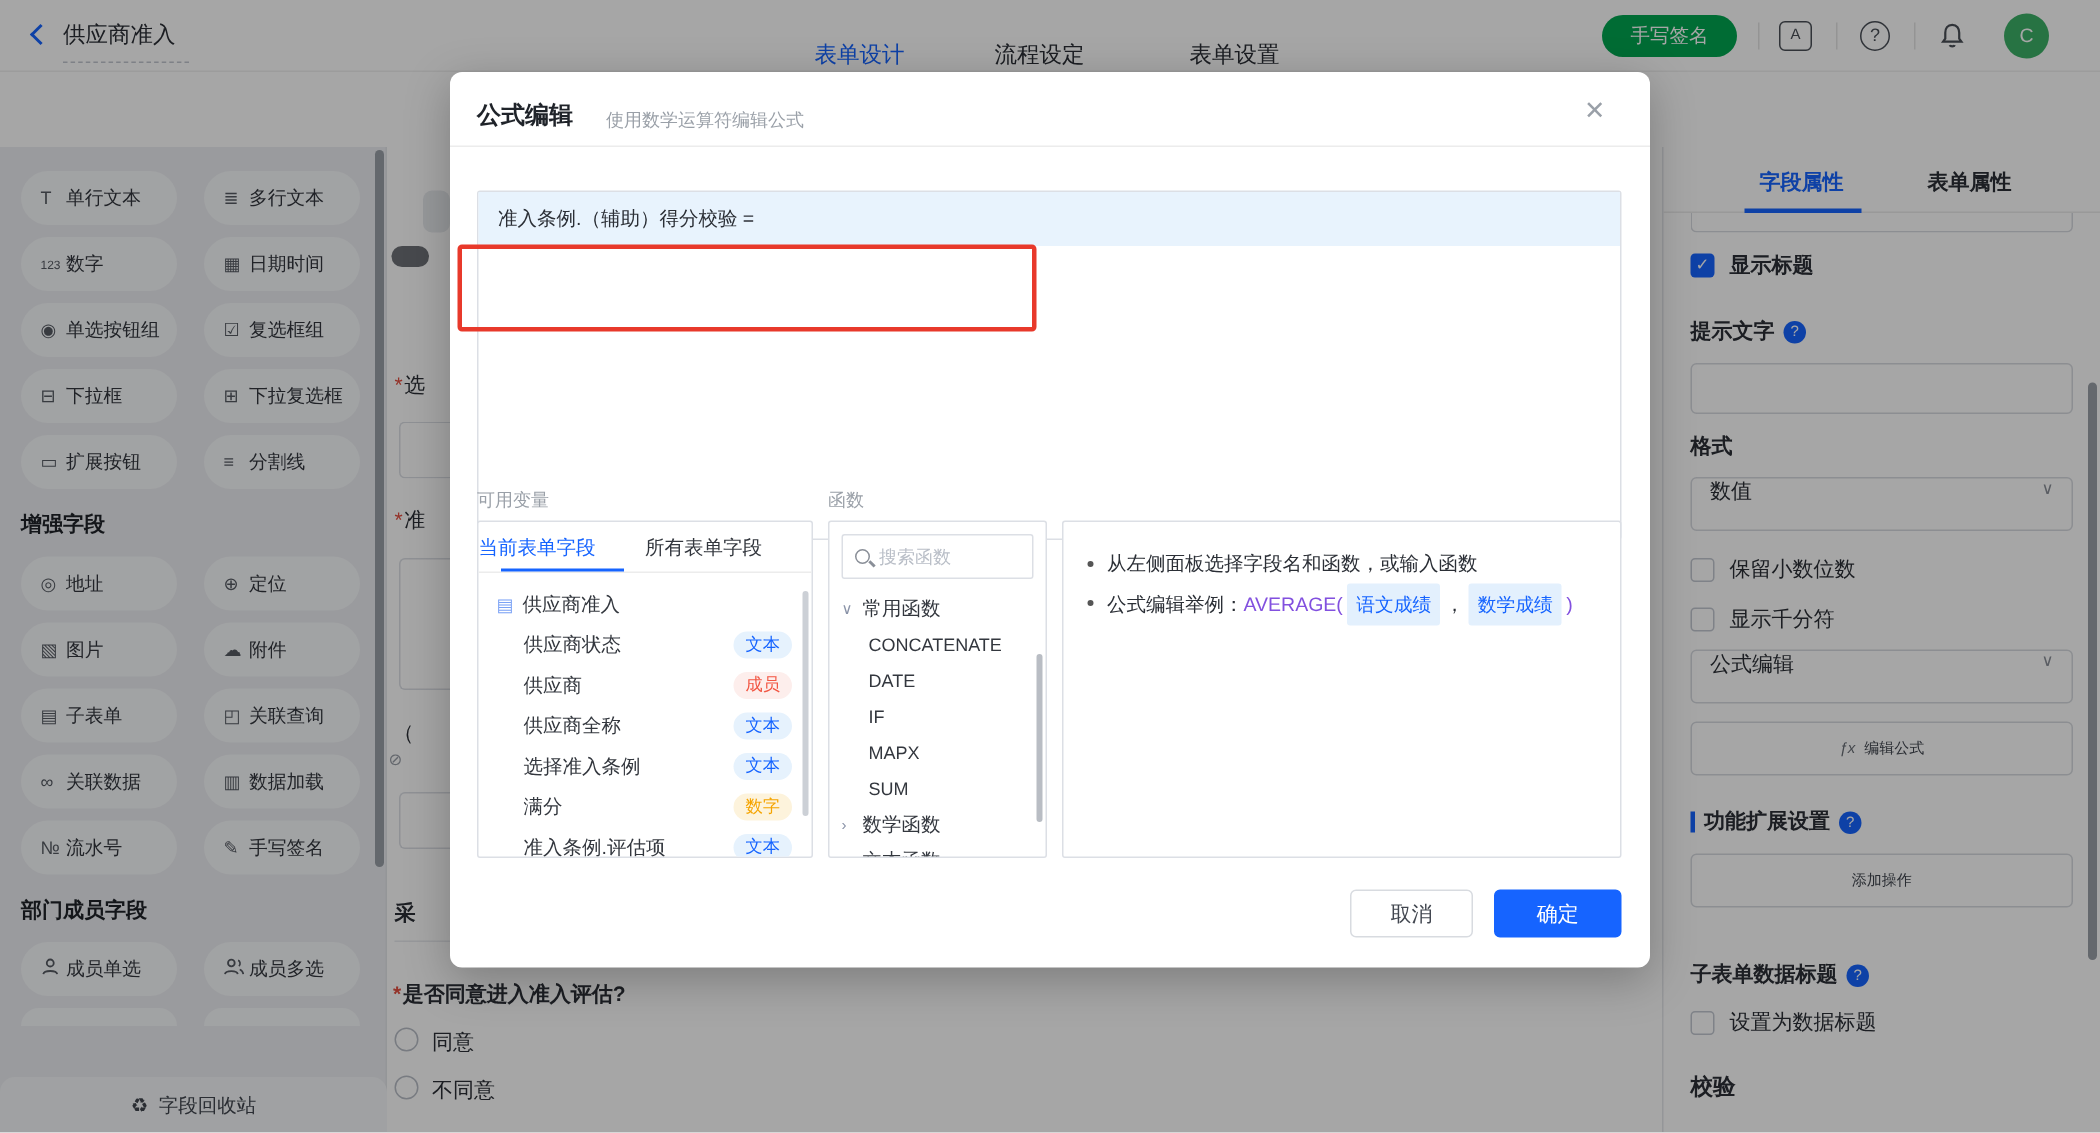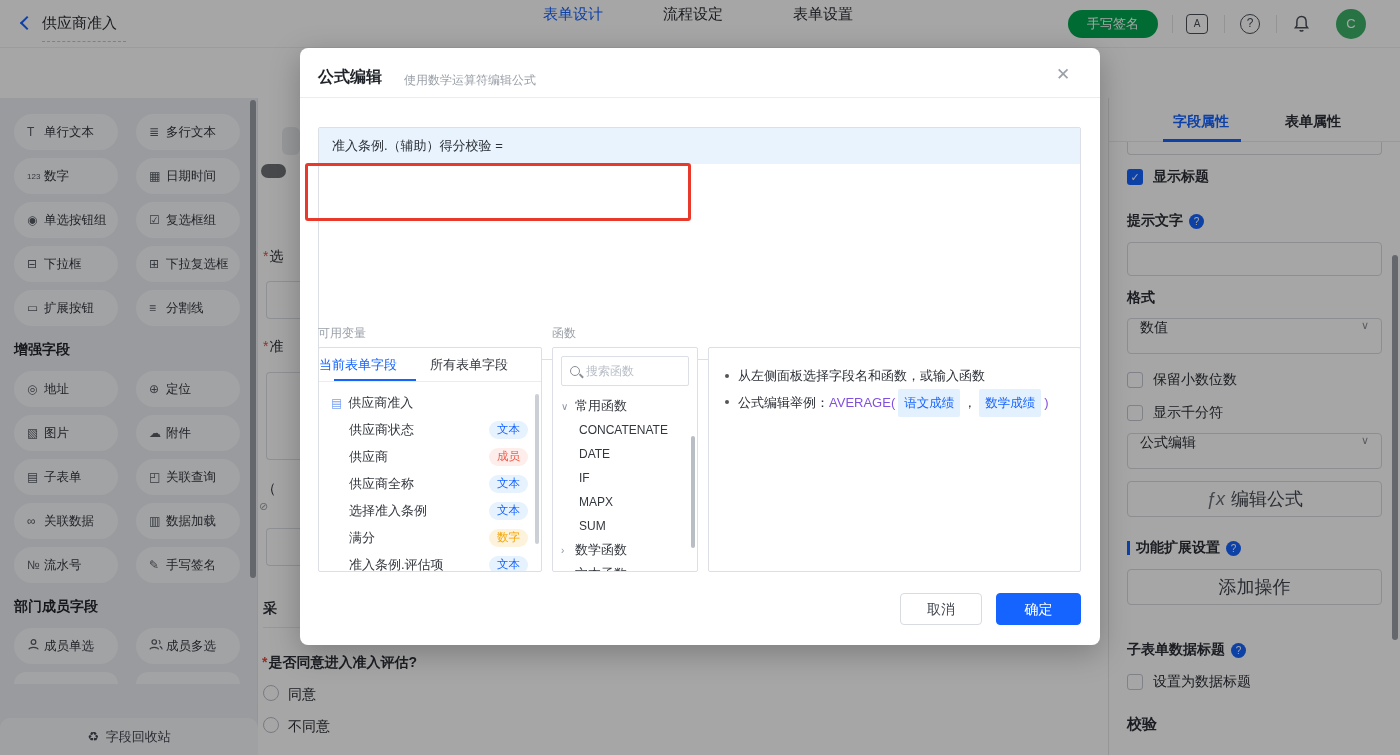--- a/index.html
+++ b/index.html
@@ -6,21 +6,21 @@
   html,body { width:1400px; height:755px; overflow:hidden; }
   body { font-family:"Liberation Sans","DejaVu Sans",sans-serif; color:#2b2f36; background:#fff; }
   .stage { position:relative; width:1400px; height:755px; overflow:hidden; background:#fff; }
   .abs { position:absolute; }
 
   
   .app-header { position:absolute; left:0; top:0; width:1400px; height:48px; background:#fff; border-bottom:1px solid #f0f0f0; z-index:1; }
   .back-chev { position:absolute; left:22px; top:18px; width:10px; height:10px; border-left:2px solid #1664ff; border-bottom:2px solid #1664ff; transform:rotate(45deg); cursor:pointer; }
   .app-title { position:absolute; left:42px; top:14px; font-size:15px; font-weight:500; color:#2b2f36; }
   .title-dash { position:absolute; left:42px; top:41px; width:84px; border-bottom:1px dashed #c2c6cf; }
-  .nav-tab { position:absolute; top:5px; font-size:15px; color:#2b2f36; cursor:pointer; }
+  .nav-tab { position:absolute; top:27px; font-size:15px; color:#2b2f36; cursor:pointer; }
   .nav-tab.active { color:#1664ff; }
   .dm-btn { position:absolute; left:1068px; top:10px; width:90px; height:28px; border-radius:14px; background:#00a650; color:#fff; font-size:13px; text-align:center; line-height:28px; cursor:pointer; }
   .hdr-div { position:absolute; top:15px; width:1px; height:18px; background:#e3e3e3; }
   .handbook { position:absolute; left:1186px; top:14px; width:22px; height:20px; border:1.5px solid #4a4f57; border-radius:4px; font-size:10px; line-height:17px; text-align:center; color:#4a4f57; cursor:pointer; }
   .help-circ { position:absolute; left:1240px; top:14px; width:20px; height:20px; border:1.5px solid #4a4f57; border-radius:50%; font-size:12px; line-height:17px; text-align:center; color:#4a4f57; cursor:pointer; }
   .bell { position:absolute; left:1292px; top:14px; cursor:pointer; }
   .avatar { position:absolute; left:1336px; top:9px; width:30px; height:30px; border-radius:50%; background:#3db168; color:#fff; font-size:13px; text-align:center; line-height:30px; cursor:pointer; }
 
   
   .toolbar { position:absolute; left:0; top:48px; width:1400px; height:50px; background:#fff; z-index:1; }
@@ -109,21 +109,21 @@
   .cb { width:16px; height:16px; border-radius:3px; flex:none; cursor:pointer; }
   .cb.on { background:#1664ff; color:#fff; font-size:11px; line-height:16px; text-align:center; }
   .cb.on::before { content:"✓"; }
   .cb.off { background:#fff; border:1px solid #c3c8d1; }
   .lab { font-size:14px; font-weight:bold; color:#2b2f36; display:flex; align-items:center; gap:6px; }
   .qmark { width:15px; height:15px; border-radius:50%; background:#1664ff; color:#fff; font-size:10px; font-weight:normal; line-height:15px; text-align:center; cursor:pointer; }
   .input { height:34px; border:1px solid #d8dbe0; border-radius:4px; background:#fff; }
   .select { height:36px; border:1px solid #d8dbe0; border-radius:4px; background:#fff; display:flex; align-items:flex-start; padding:0 12px; font-size:14px; color:#2b2f36; cursor:pointer; }
   .select .sp { flex:1; }
   .select .dn { color:#8a8f98; font-size:11px; }
-  .btn-line { height:36px; border:1px solid #d8dbe0; border-radius:4px; background:#fff; font-size:18px; color:#41464f; display:flex; align-items:center; justify-content:center; gap:6px; cursor:pointer; }
+  .btn-line { height:36px; border:1px solid #d8dbe0; border-radius:4px; background:#fff; font-size:10px; color:#41464f; display:flex; align-items:center; justify-content:center; gap:6px; cursor:pointer; }
   .blue-bar { width:3px; height:14px; background:#1664ff; display:inline-block; }
   .rp-thumb { position:absolute; left:283px; top:157px; width:6px; height:385px; border-radius:3px; background:#9aa0a8; cursor:pointer; }
   .mt11{margin-top:11px}.mt12{margin-top:12px}.mt13{margin-top:13px}.mt14{margin-top:14px}.mt15{margin-top:15px}
   .mt17{margin-top:17px}.mt19{margin-top:19px}.mt22{margin-top:22px}.mt24{margin-top:24px}.mt26{margin-top:26px}.mt36{margin-top:36px}
 </style>
 </head>
 <body>
 
 <div class="stage">
 

